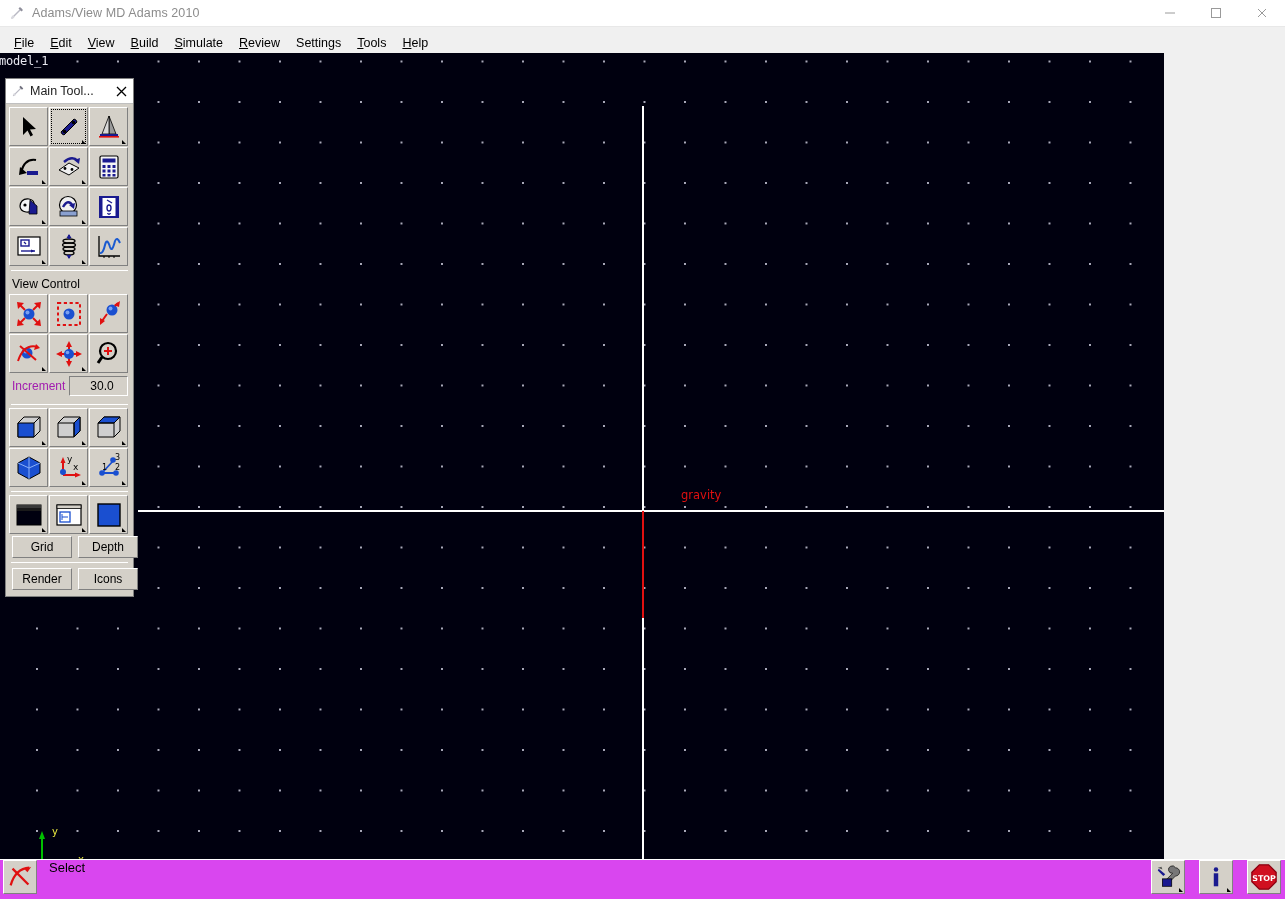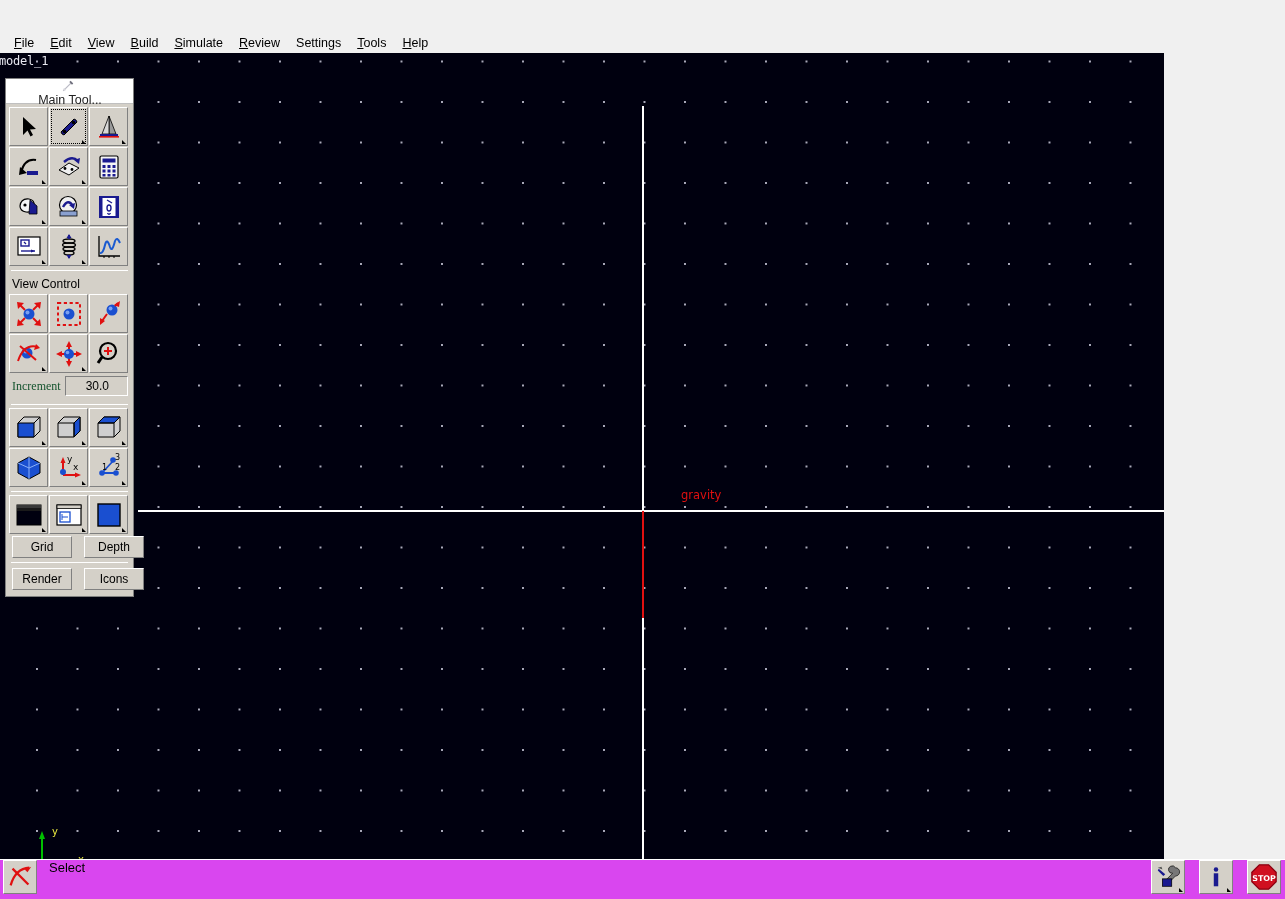--- a/index.html
+++ b/index.html
@@ -107,21 +107,20 @@
     width: 129px;
     background: #d4d0c8;
     border: 1px solid #808080;
     box-shadow: 1px 1px 0 #00000022;
   }
   #tb-title {
     height: 25px; background: #ffffff;
     display: flex; align-items: center;
     border-bottom: 1px solid #c0c0c0;
     padding: 0 4px 0 5px;
-    flex-direction: column;
   }
   #tb-title-icon { width: 14px; height: 14px; margin-right: 5px; flex: none; position: relative; }
   #tb-title-text { font-size: 12.5px; color: #222; flex: 1; }
   #tb-close { width: 16px; height: 16px; display:flex; align-items:center; justify-content:center; }
 
   .tb-body { padding: 3px; }
   .icon-grid { display: grid; grid-template-columns: repeat(3, 39px); gap: 1px; justify-content: start; }
   .ibtn {
     width: 39px; height: 39px;
     background: #d4d0c8;
@@ -141,29 +140,29 @@
     position: absolute; right: 1px; bottom: 1px;
     width: 0; height: 0;
     border-left: 4px solid #000;
     border-top: 4px solid transparent;
   }
   .sect-label {
     font-size: 12px; color: #000; padding: 3px 1px 3px 3px;
   }
   .sep { height: 1px; background: #808080; border-bottom: 1px solid #fff; margin: 4px 2px 3px 2px; }
   .inc-row { display: flex; align-items: center; padding: 3px 2px 4px 3px; gap: 4px; }
-  .inc-label { font-size: 12px; color: #14532d; font-family: Liberation Serif, serif; }
+  .inc-label { font-size: 12px; color: #a21caf; }
   .inc-field {
     flex: 1; height: 20px; background: #d4d0c8;
     border-top: 1.5px solid #808080; border-left: 1.5px solid #808080;
     border-right: 1.5px solid #ffffff; border-bottom: 1.5px solid #ffffff;
     font-size: 12px; color: #000;
     display: flex; align-items: center; padding-left: 20px;
   }
-  .txt-row { display: grid; grid-template-columns: repeat(2, 60px); gap: 12px; justify-content: start; padding: 2px 0 0 3px; text-align: right; }
+  .txt-row { display: grid; grid-template-columns: repeat(2, 60px); gap: 6px; justify-content: start; padding: 2px 0 0 3px; text-align: right; }
   .tbtn {
     height: 22px; background: #d4d0c8;
     border-top: 1.5px solid #ffffff; border-left: 1.5px solid #ffffff;
     border-right: 1.5px solid #808080; border-bottom: 1.5px solid #808080;
     font-size: 12px; color: #000;
     display: flex; align-items: center; justify-content: center;
   }
 
   
   #statusbar {
@@ -188,20 +187,47 @@
     border-right: 1.5px solid #808080; border-bottom: 1.5px solid #808080;
     display: flex; align-items: center; justify-content: center;
     position: relative;
   }
 </style>
 </head>
 <body>
 
 <div id="app">
 
+  <div id="titlebar">
+    <div id="title-icon">
+      <svg width="16" height="16" viewBox="0 0 16 16">
+        <path d="M2 13 L12 3 L13 4 L3 14 Z" fill="#b9b9c4"></path>
+        <path d="M11 2 L14 5 L12.5 6.5 L9.5 3.5 Z" fill="#8f8f9c"></path>
+        <circle cx="4" cy="12" r="1.4" fill="#d8d8de"></circle>
+      </svg>
+    </div>
+    <div id="title-text">Adams/View MD Adams 2010</div>
+    <div class="wbtns">
+      <div class="wbtn">
+        <svg width="12" height="12" viewBox="0 0 12 12">
+            <path d="M1 6 H11" stroke="#9a9a9a" stroke-width="1"></path>
+          </svg>
+      </div>
+      <div class="wbtn">
+        <svg width="12" height="12" viewBox="0 0 12 12">
+            <rect x="1.5" y="1.5" width="9" height="9" fill="none" stroke="#9a9a9a" stroke-width="1"></rect>
+          </svg>
+      </div>
+      <div class="wbtn">
+        <svg width="12" height="12" viewBox="0 0 12 12">
+            <path d="M2 2 L10 10 M10 2 L2 10" stroke="#9a9a9a" stroke-width="1"></path>
+          </svg>
+      </div>
+    </div>
+  </div>
 
   <div id="menubar">
     <div class="menu-item"><span class="mn">F</span><span>ile</span></div>
     <div class="menu-item"><span class="mn">E</span><span>dit</span></div>
     <div class="menu-item"><span class="mn">V</span><span>iew</span></div>
     <div class="menu-item"><span class="mn">B</span><span>uild</span></div>
     <div class="menu-item"><span class="mn">S</span><span>imulate</span></div>
     <div class="menu-item"><span class="mn">R</span><span>eview</span></div>
     <div class="menu-item"><span>Settings</span></div>
     <div class="menu-item"><span class="mn">T</span><span>ools</span></div>

